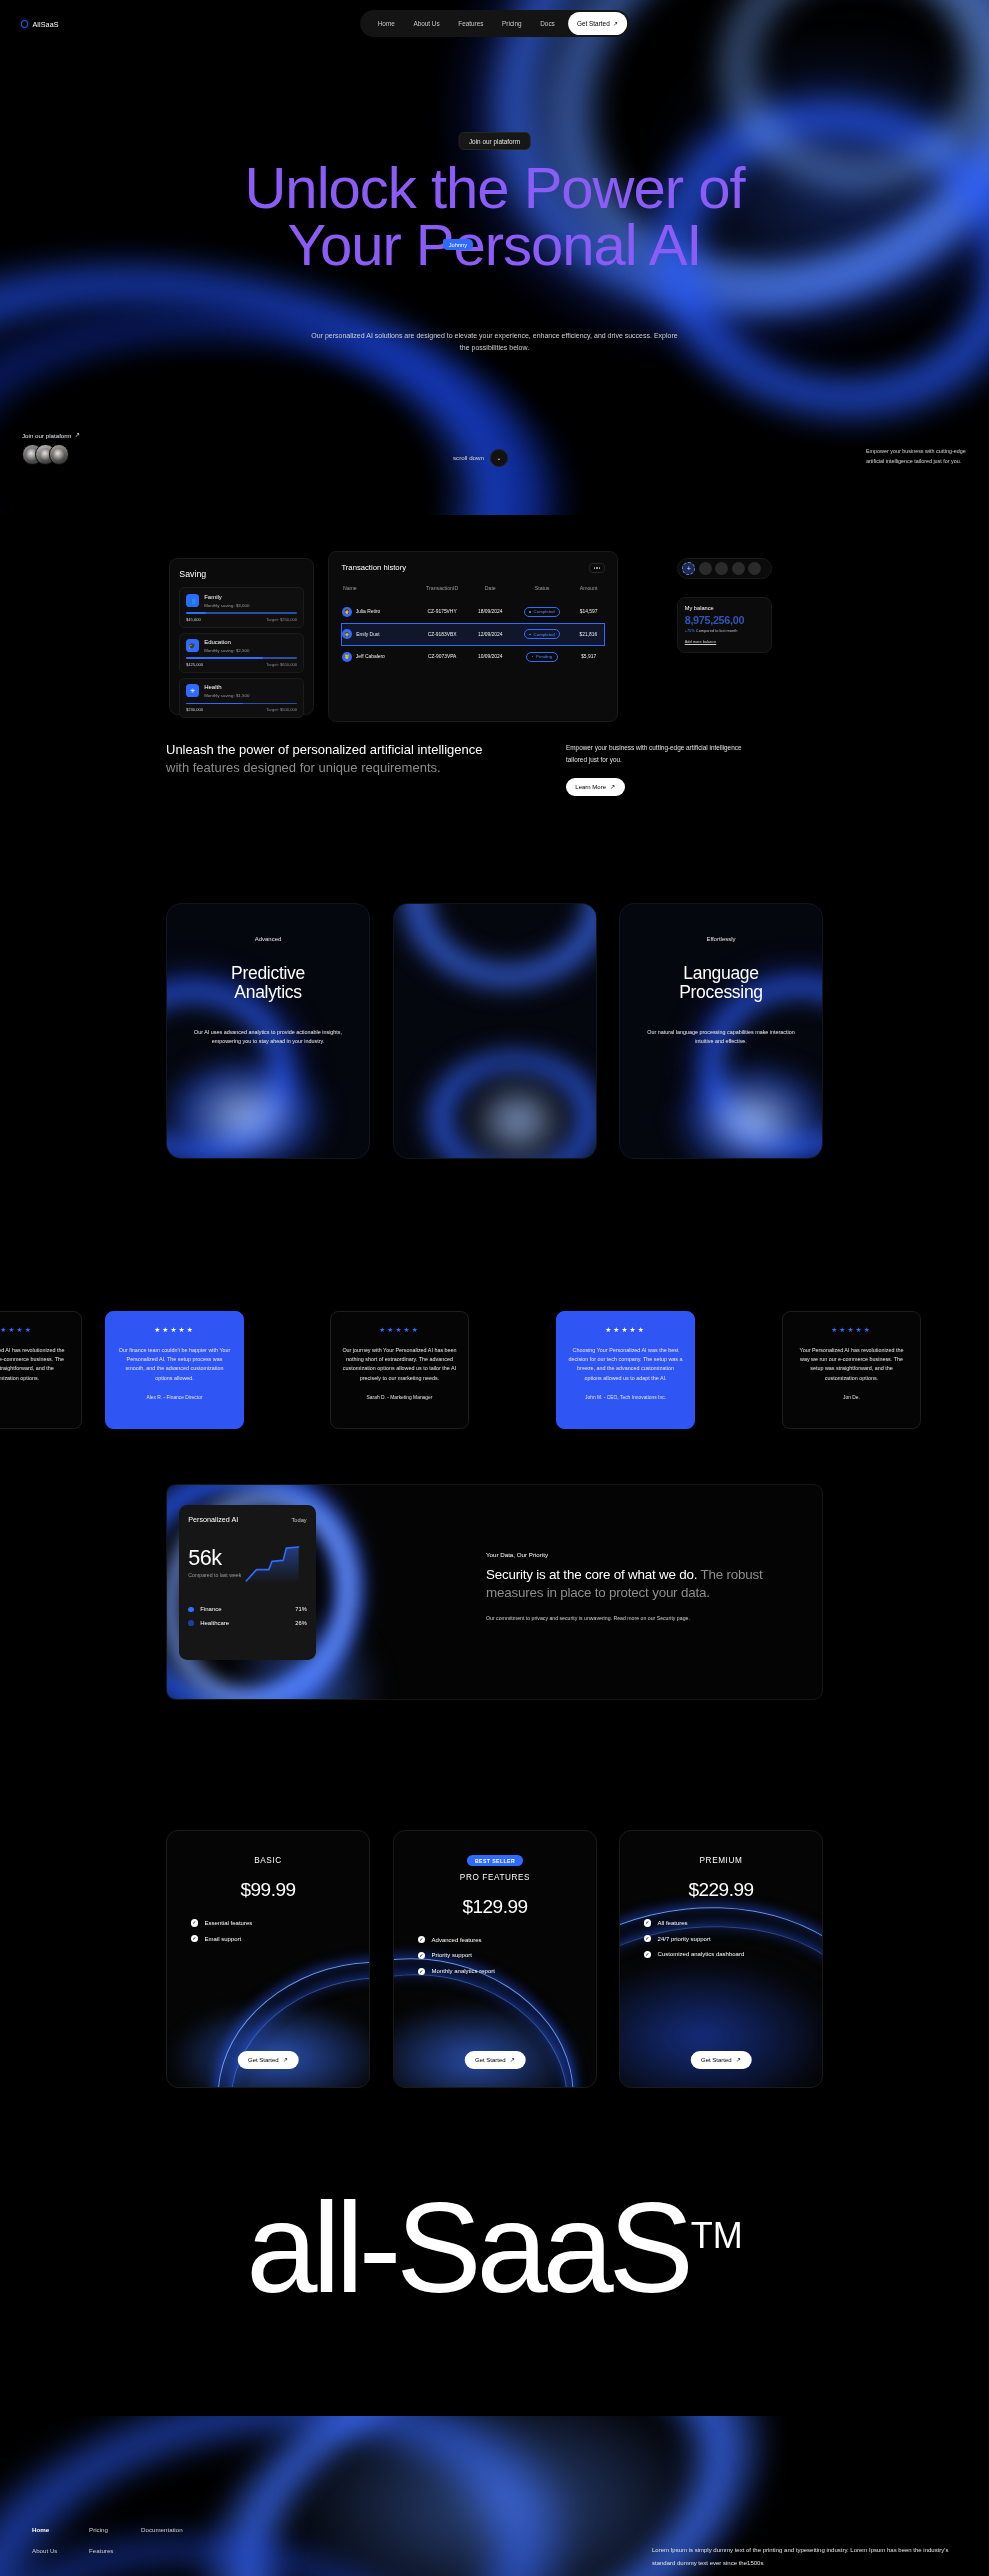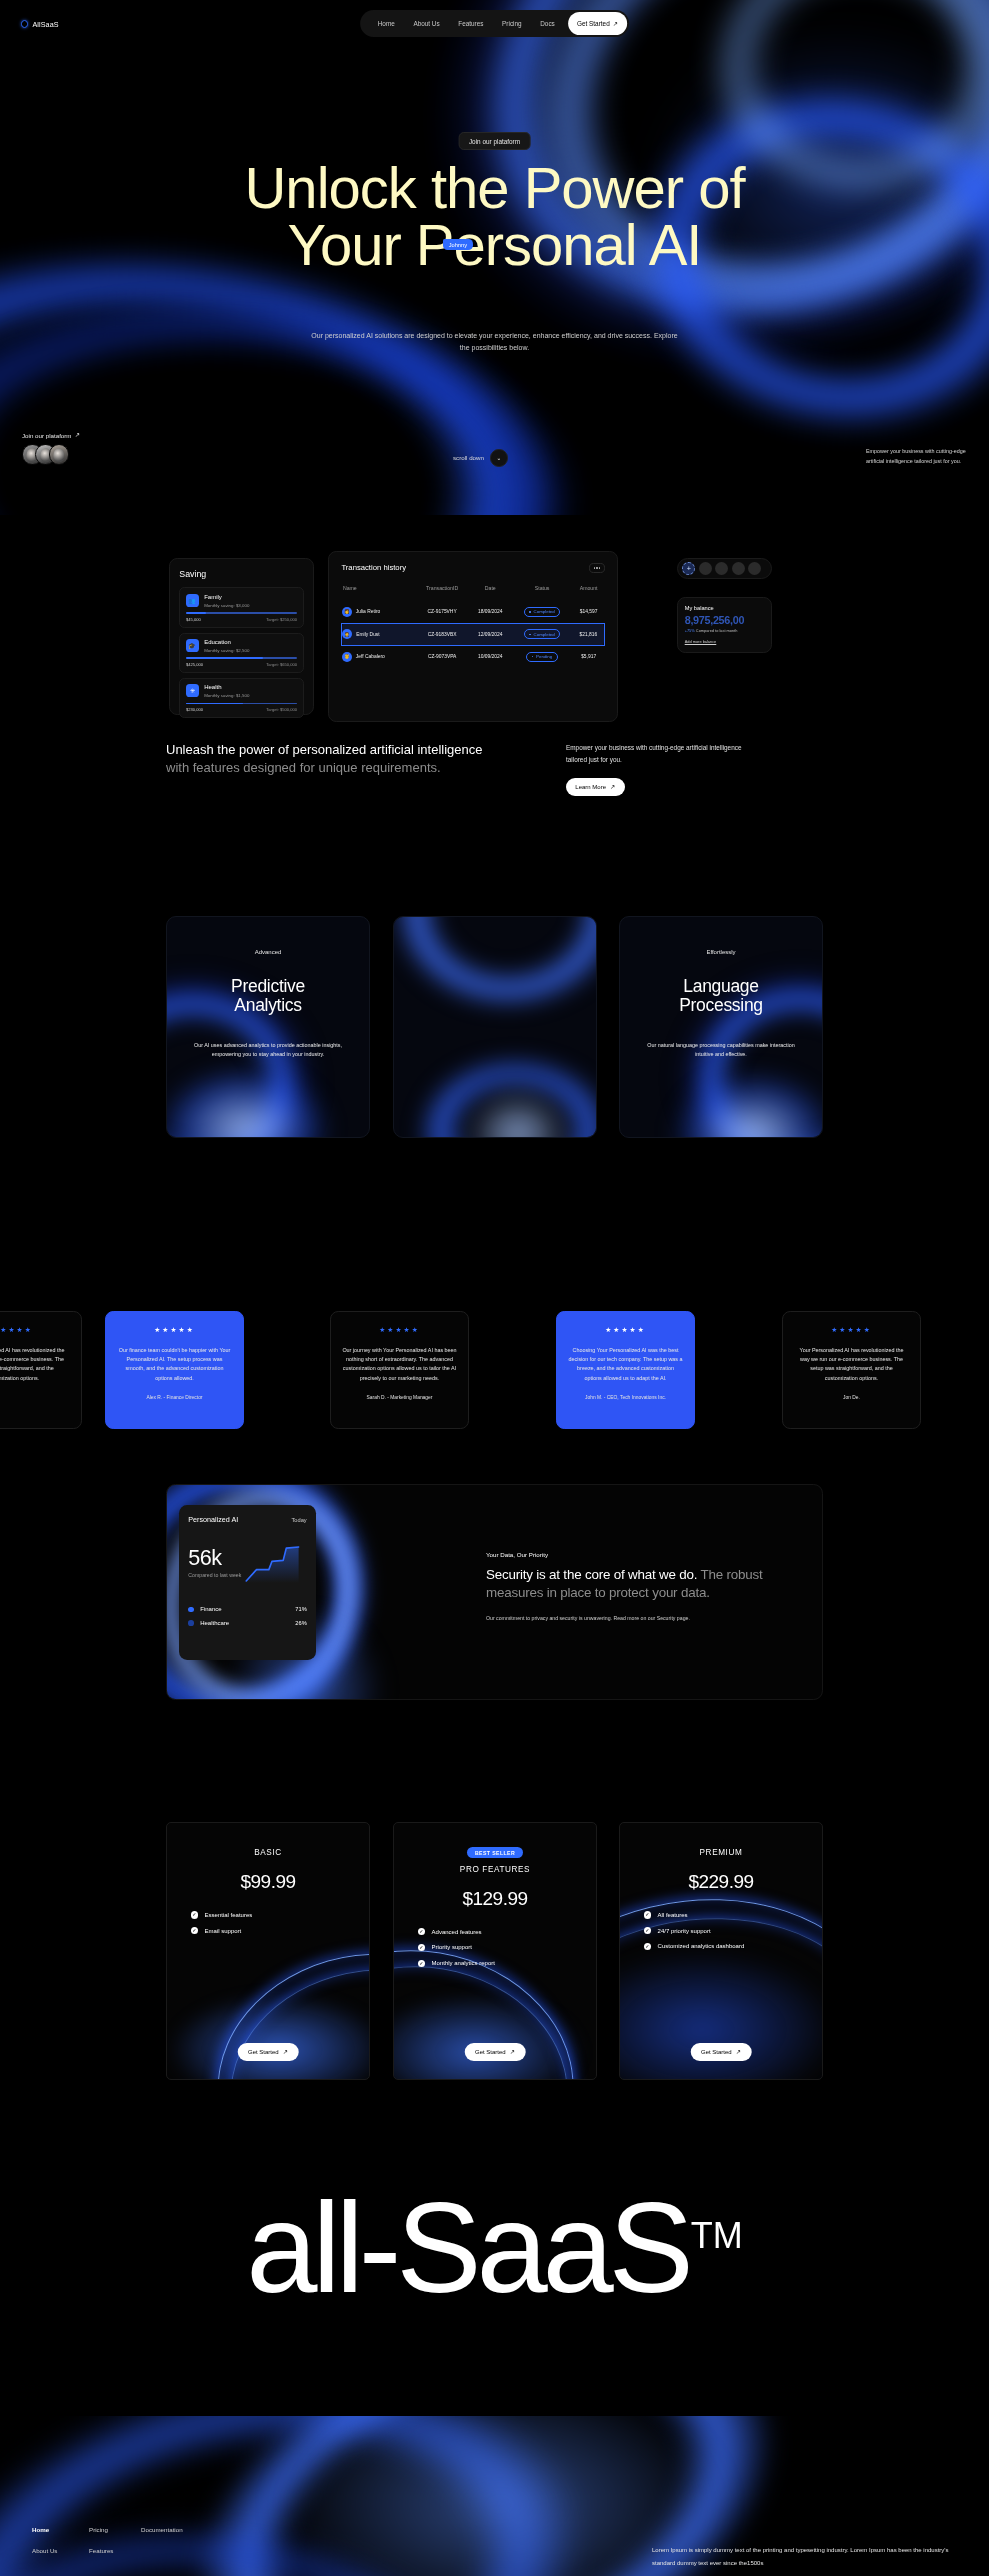--- a/index.html
+++ b/index.html
@@ -79,21 +79,21 @@
   
   .hero { position: absolute; left: 0; top: 0; width: 989px; height: 515px; z-index: 20; }
   .join-chip {
     position: absolute; left: 50%; transform: translateX(-50%); top: 132px;
     background: #171717; border: 0.5px solid #262626; border-radius: 5.2px;
     padding: 4.6px 9.8px; font-size: 6.4px; color: #e6e6e6;
   }
   .hero-title {
     position: absolute; left: 0; right: 0; top: 160px;
     text-align: center; font-size: 58px; line-height: .98;
-    font-weight: 400; letter-spacing: -1px; color: #fef9c3;
+    font-weight: 400; letter-spacing: -1px; color: #8b5cf6;
     font-family: "Liberation Sans", sans-serif;
   }
   .hero-title .l2 { display:block; }
   .johnny-tag {
     position: absolute; left: 443px; top: 239px;
     background: #2f6bff; color: #fff; font-size: 5.7px;
     padding: 2.6px 5.7px; border-radius: 4.6px; border-top-left-radius: 1.5px;
   }
   .hero-sub {
     position: absolute; left: 50%; transform: translateX(-50%); top: 330px;
@@ -211,21 +211,21 @@
   .unleash .right { position: absolute; left: 566px; top: 10.3px; width: 185px; }
   .unleash .right p { font-size: 6.4px; line-height: 1.85; color: #e2e2e2; }
   .learn-btn {
     margin-top: 12.4px; display: inline-flex; align-items:center; gap:4.1px;
     background:#fff; color:#000; font-size:6px; border-radius: 11.3px; padding: 5.7px 9.3px;
   }
 
   
   .features { position: absolute; left: 0; top: 899px; width: 989px; height: 222px; }
   .fcard {
-    position: absolute; top: 17px; width: 204px; height: 222px; border-radius: 10px;
+    position: absolute; top: 4px; width: 204px; height: 256px; border-radius: 15px;
     overflow: hidden; background: #05070f; border: 0.5px solid #11151f;
   }
   .fcard.c1 { left: 166px; }
   .fcard.c2 { left: 393px; }
   .fcard.c3 { left: 619px; }
   .fc-bg { position: absolute; inset: 0; overflow: hidden; }
   .fc-bg .blob { position:absolute; border-radius: 50%; filter: blur(11.3px); }
   .fcard.c1 .b1 { left: -108px; top: 46px; width: 268px; height: 242px;
     background: radial-gradient(closest-side, rgba(0,0,0,0) 52%, rgba(45,95,255,.95) 66%, rgba(10,30,140,.35) 78%, rgba(0,0,0,0) 92%); }
   .fcard.c1 .b2 { left: -31px; top: 134px; width: 216px; height: 155px;
@@ -305,21 +305,21 @@
 
   .sec-text { position:absolute; left: 319px; top: 66px; width: 283px; }
   .sec-eyebrow { font-size: 6.2px; color:#ffffff; }
   .sec-h { font-size: 13.4px; line-height: 1.36; margin-top: 8.2px; color:#8d8d8d; font-weight: 400; letter-spacing:-0.2px; }
   .sec-h b { color:#fff; font-weight: 400; }
   .sec-p { font-size: 5.2px; color:#d0d0d0; margin-top: 12.4px; }
 
   
   .pricing { position: absolute; left: 0; top: 1818px; width: 989px; height: 258px; }
   .pcard {
-    position:absolute; top:4px; width: 204px; height: 258px; border-radius: 5px;
+    position:absolute; top:12px; width: 204px; height: 258px; border-radius: 12px;
     overflow:hidden; background:#050505; border:0.5px solid #1a1a1a;
   }
   .pcard.p1 { left: 166px; }
   .pcard.p2 { left: 393px; }
   .pcard.p3 { left: 619px; }
   .p-bg { position:absolute; inset:0; overflow:hidden; }
   .p-bg .ring {
     position:absolute; border-radius:50%;
     border: 0.8px solid rgba(120,165,255,.9);
     box-shadow: 0 0 11.3px 3.1px rgba(40,90,255,.5), inset 0 0 13.4px rgba(40,90,255,.35);

